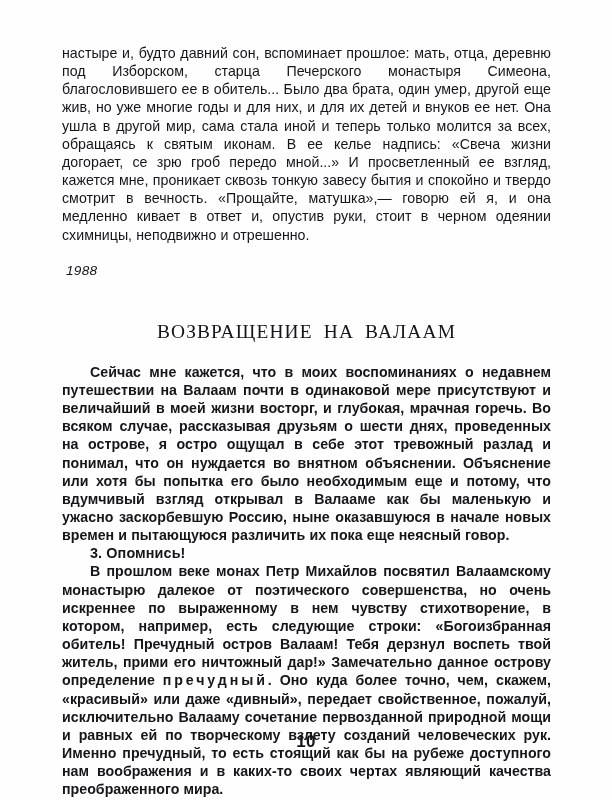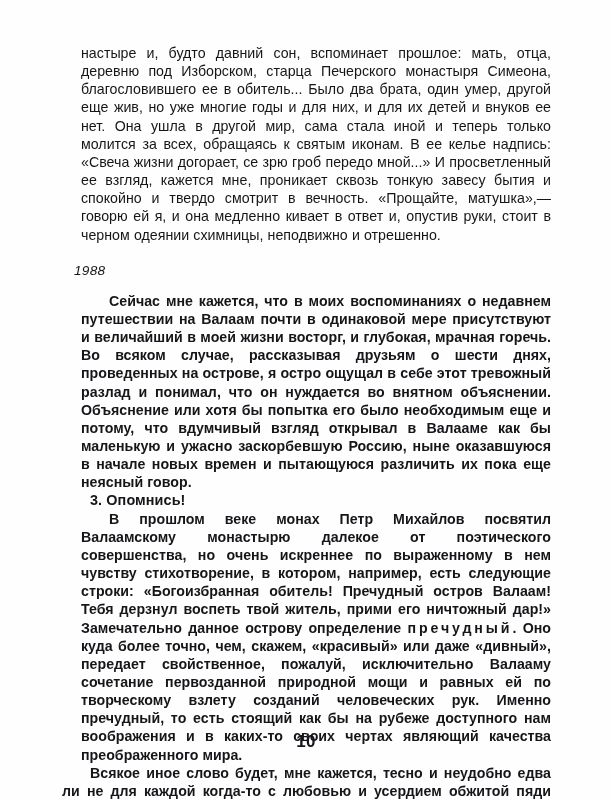--- a/index.html
+++ b/index.html
@@ -42,26 +42,25 @@
     -webkit-hyphens: manual;
     font-weight: 400;
     text-rendering: optimizeLegibility;
   }
   .para.indent {
     text-indent: 28px;
     font-weight: bold;
   }
   .para.lastline-left {
     text-align-last: left;
-    margin-left: 19px;
   }
 
   
   .year {
-    margin: 12px;
+    margin: 4px;
     font-size: 13.6px;
     line-height: 18px;
     font-style: italic;
     font-weight: 400;
     letter-spacing: 0.3px;
   }
   .year-wrap { margin-top: 18px; }
 
   
   .chapter-title {
@@ -111,20 +110,23 @@
 <div class="page">
 
   <div class="textblock">
 
     <p class="para lastline-left">настыре и, будто давний сон, вспоминает прошлое: мать, отца, деревню под Изборском, старца Печерского монастыря Симеона, благословившего ее в обитель... Было два брата, один умер, другой еще жив, но уже многие годы и для них, и для их детей и внуков ее нет. Она ушла в другой мир, сама стала иной и теперь только молится за всех, обращаясь к святым иконам. В ее келье надпись: «Свеча жизни догорает, се зрю гроб передо мной...» И просветленный ее взгляд, кажется мне, проникает сквозь тонкую завесу бытия и спокойно и твердо смотрит в вечность. «Прощайте, матушка»,— говорю ей я, и она медленно кивает в ответ и, опустив руки, стоит в черном одеянии схимницы, неподвижно и отрешенно.</p>
 
     <div class="year-wrap">
       <p class="year">1988</p>
     </div>
 
+    <div class="title-wrap">
+      <h1 class="chapter-title">ВОЗВРАЩЕНИЕ НА ВАЛААМ</h1>
+    </div>
 
     <p class="para indent lastline-left">Сейчас мне кажется, что в моих воспоминаниях о недавнем путешествии на Валаам почти в одинаковой мере присутствуют и величайший в моей жизни восторг, и глубокая, мрачная горечь. Во всяком случае, рассказывая друзьям о шести днях, проведенных на острове, я остро ощущал в себе этот тревожный разлад и понимал, что он нуждается во внятном объяснении. Объяснение или хотя бы попытка его было необходимым еще и потому, что вдумчивый взгляд открывал в Валааме как бы маленькую и ужасно заскорбевшую Россию, ныне оказавшуюся в начале новых времен и пытающуюся различить их пока еще неясный говор.</p>
 
     <p class="subhead">3.  Опомнись!</p>
 
     <p class="para indent lastline-left"><span>В прошлом веке монах Петр Михайлов посвятил Валаамскому монастырю далекое от поэтического совершенства, но очень искреннее по выраженному в нем чувству стихотворение, в котором, например, есть следующие строки: «Богоизбранная обитель! Пречудный остров Валаам! Тебя дерзнул воспеть твой житель, прими его ничтожный дар!» Замечательно данное острову определение </span><span class="spaced">пречудный</span><span>. Оно куда более точно, чем, скажем, «красивый» или даже «дивный», передает свойственное, пожалуй, исключительно Валааму сочетание первозданной природной мощи и равных ей по творческому взлету созданий человеческих рук. Именно пречудный, то есть стоящий как бы на рубеже доступного нам воображения и в каких-то своих чертах являющий качества преображенного мира.</span></p>
 
     <p class="para indent">Всякое иное слово будет, мне кажется, тесно и неудобно едва ли не для каждой когда-то с любовью и усердием обжитой пяди валаамской земли, хотя бы для Никольского острова, каким я застал его в пять часов пополудни ненастного сентябрьского дня — с потемневшим суровым небом, набегающей на крутые скалистые берега бесконечной чередой мелких волн Монастырского пролива, поверху кипящих белой пеной,</p>
 
   </div>

